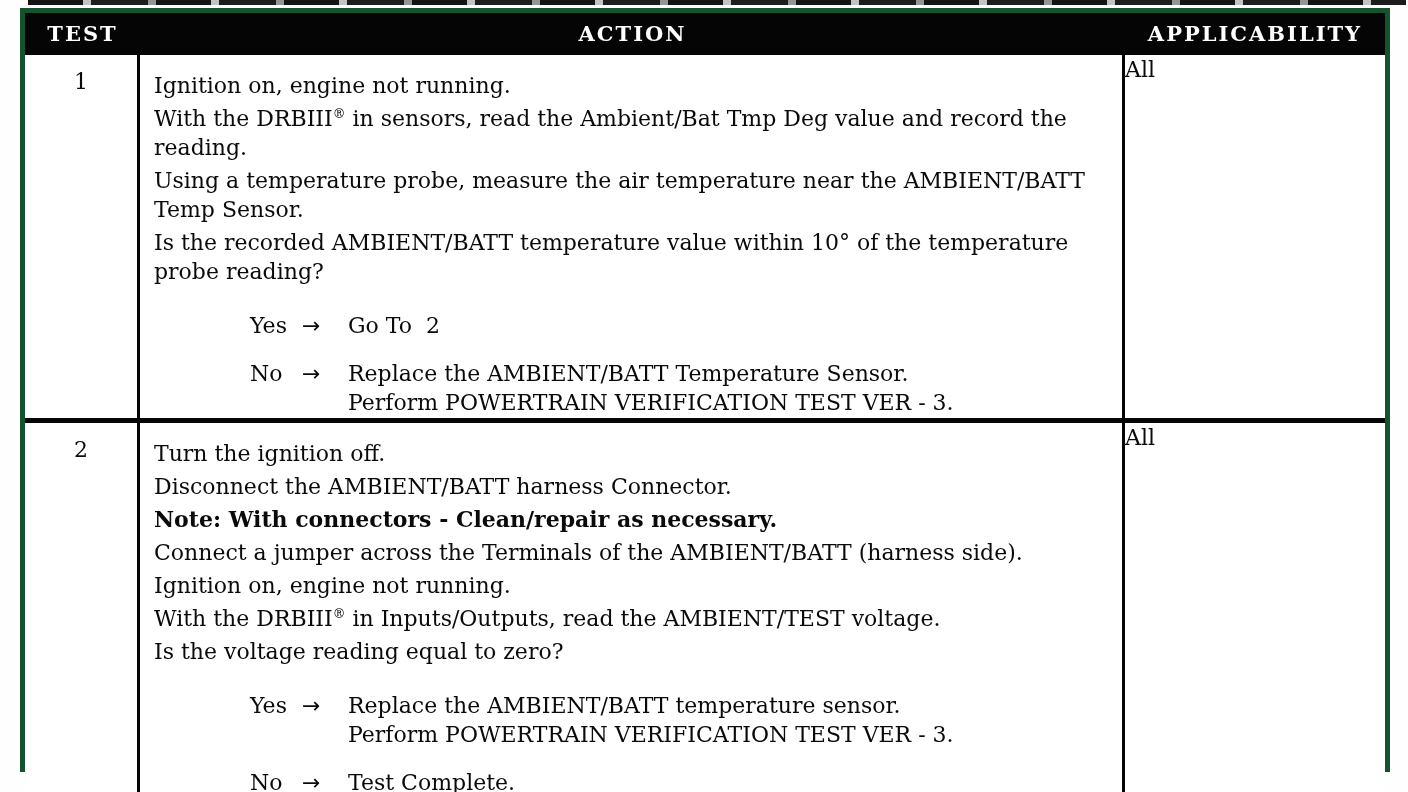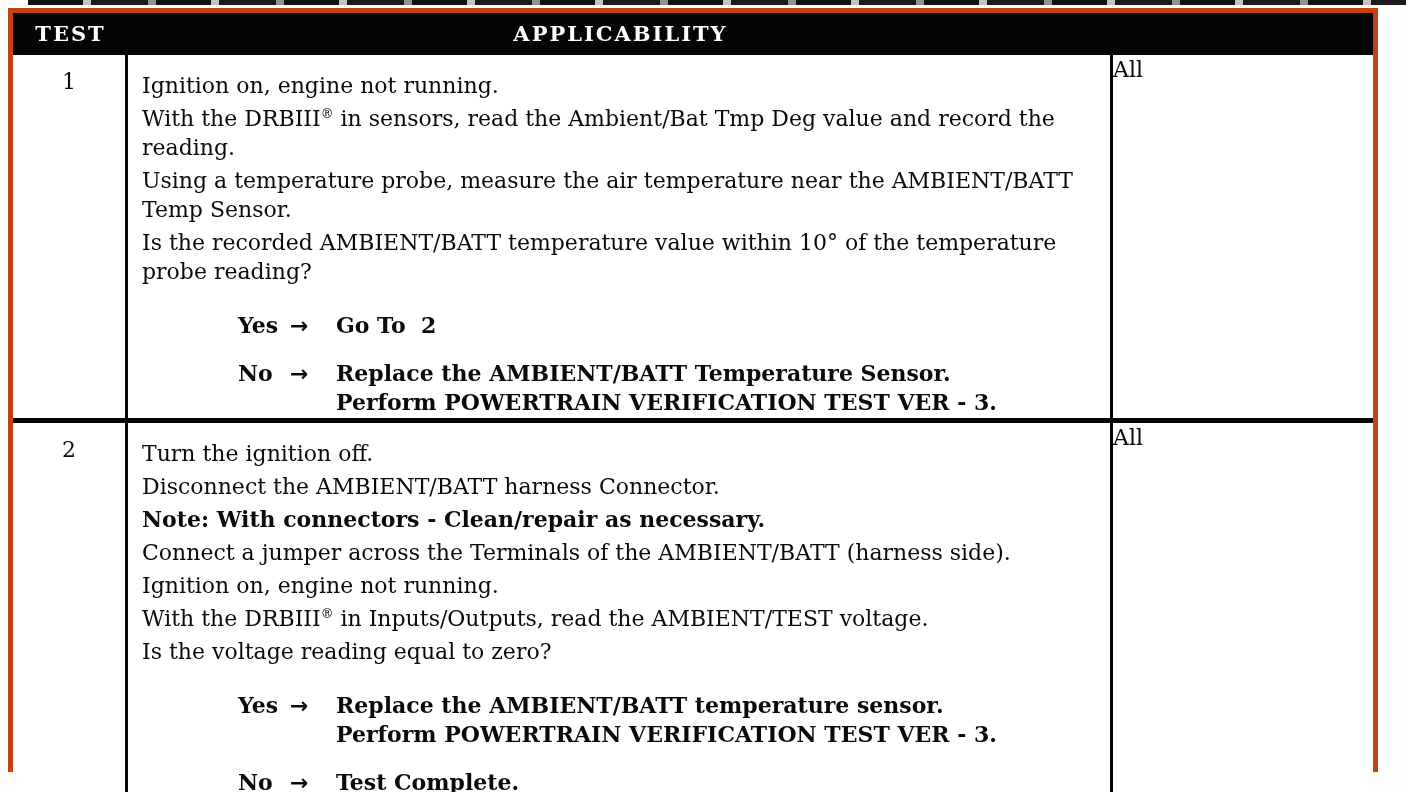--- a/index.html
+++ b/index.html
@@ -26,25 +26,25 @@
     right: 2px;
     height: 5px;
     background: repeating-linear-gradient(90deg,
       #141414 0px, #141414 55px,
       rgba(20,20,20,0.25) 55px, rgba(20,20,20,0.25) 63px,
       #1c1c1c 63px, #1c1c1c 120px,
       rgba(20,20,20,0.45) 120px, rgba(20,20,20,0.45) 128px);
   }
   .table {
     position: absolute;
-    left: 8px;
+    left: 20px;
     top: 8px;
     width: 1370px;
     height: 764px;
-    border: 5px solid #c2410c;
+    border: 5px solid #14532d;
     background: #ffffff;
     display: flex;
     flex-direction: column;
     box-sizing: border-box;
   }
   .header-row {
     display: grid;
     grid-template-columns: 115px 985px 1fr;
     background: #050505;
     color: #ffffff;
@@ -90,41 +90,41 @@
   .para.bold { font-weight: bold; }
   sup.reg {
     font-size: 0.58em;
     vertical-align: super;
     line-height: 0;
   }
   .branch {
     display: flex;
     margin-left: 100px;
     margin-top: 25px;
-    font-weight: bold;
   }
   .branch + .branch { margin-top: 19px; }
   .answer { width: 52px; flex: 0 0 52px; }
   .arrow  { width: 46px; flex: 0 0 46px; font-family: "DejaVu Sans", sans-serif; }
   .results { flex: 1 1 auto; }
   .result-line {
     display: block;
     white-space: pre-wrap;
   }
 </style>
 </head>
 <body>
 
 <div class="page">
   <div class="scan-artifact"></div>
 
   <div class="table">
 
     <div class="header-row">
       <div class="hcell">TEST</div>
+      <div class="hcell">ACTION</div>
       <div class="hcell">APPLICABILITY</div>
     </div>
 
     <div class="row row1">
       <div class="cell test-cell">1</div>
       <div class="cell action-cell">
         <div class="para">Ignition on, engine not running.</div>
         <div class="para"><span>With the DRBIII</span><sup class="reg">®</sup><span> in sensors, read the Ambient/Bat Tmp Deg value and record the reading.</span></div>
         <div class="para">Using a temperature probe, measure the air temperature near the AMBIENT/BATT Temp Sensor.</div>
         <div class="para">Is the recorded AMBIENT/BATT temperature value within 10° of the temperature probe reading?</div>

